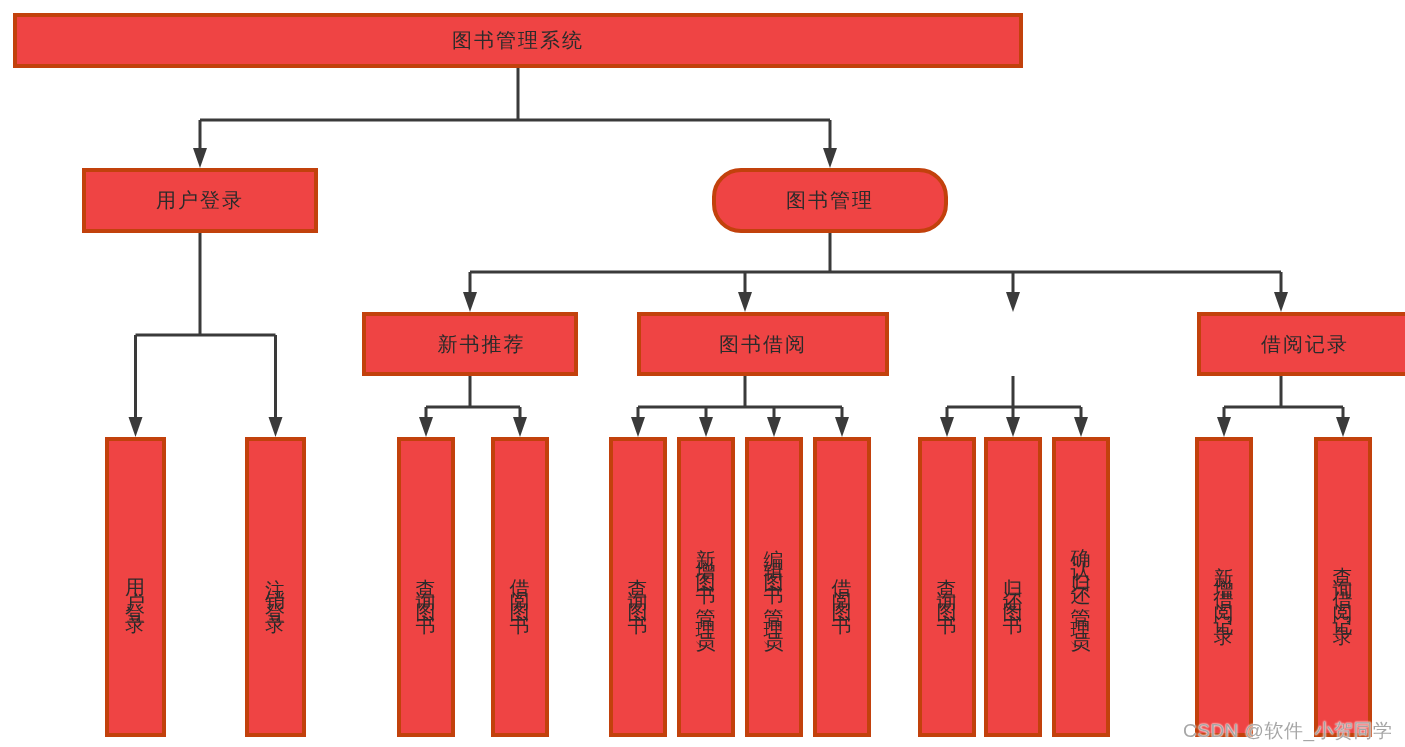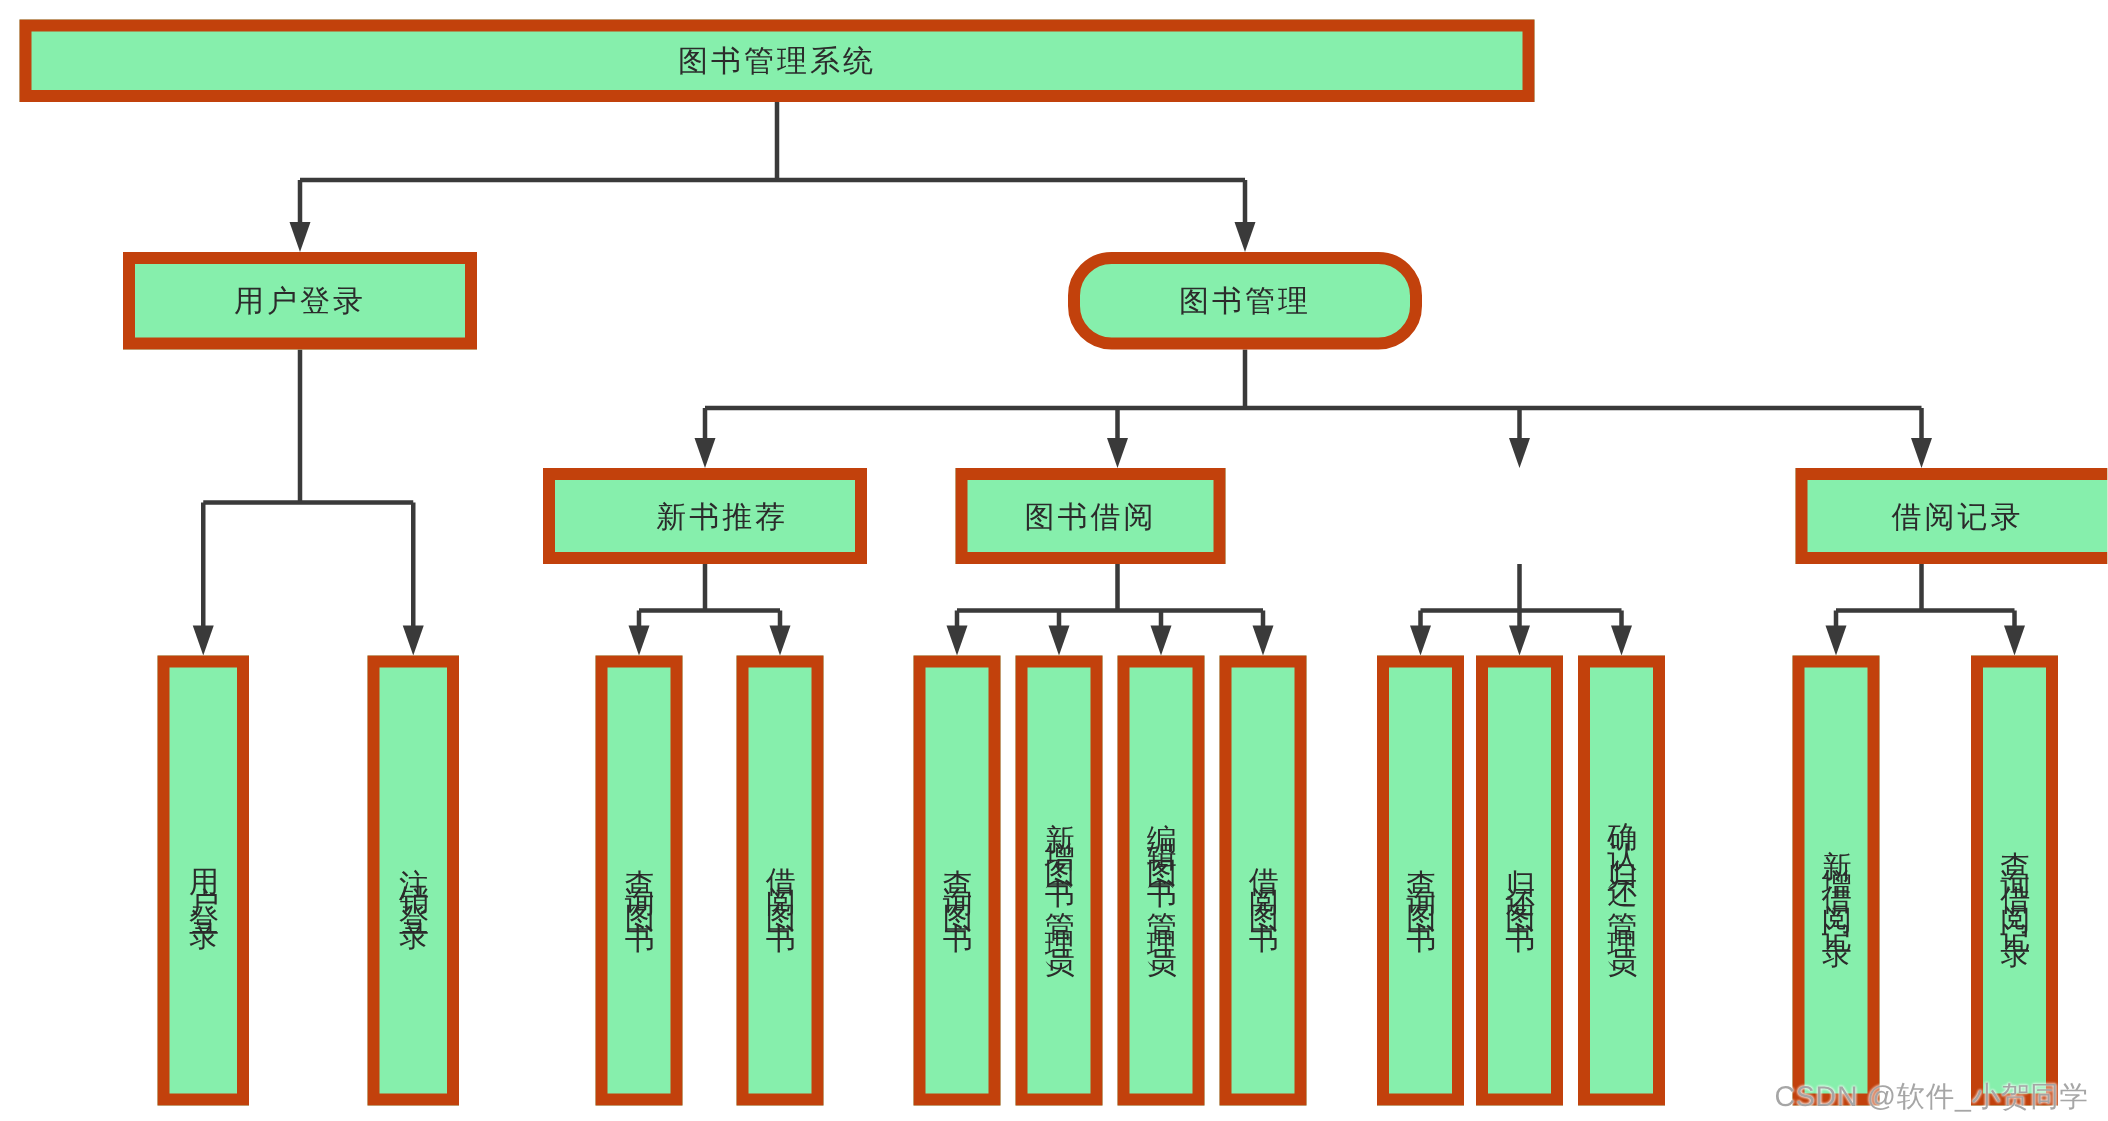--- a/index.html
+++ b/index.html
@@ -17,22 +17,22 @@
   }
   .connectors {
     position: absolute;
     left: 0;
     top: 0;
     z-index: 0;
   }
   .box {
     position: absolute;
     box-sizing: border-box;
-    border: 8px solid #c2410c;
-    background: #86efac;
+    border: 4px solid #c2410c;
+    background: #ef4444;
     color: #2b2b2b;
     display: flex;
     align-items: center;
     justify-content: center;
     z-index: 1;
     font-size: 20px;
   }
   .hbox {
     letter-spacing: 2px;
     text-align: center;
@@ -103,21 +103,21 @@
       <path d="M1343 437 L1336 417 H1350 Z"></path>
     </g>
   </svg>
 
   <div class="box hbox" style="left:13px; top:13px; width:1010px; height:55px;">图书管理系统</div>
 
   <div class="box hbox" style="left:82px; top:168px; width:236px; height:65px;">用户登录</div>
   <div class="box hbox" style="left:712px; top:168px; width:236px; height:65px;border-radius:29px;">图书管理</div>
 
   <div class="box hbox" style="left:362px; top:312px; width:216px; height:64px;padding-left:23px;">新书推荐</div>
-  <div class="box hbox" style="left:637px; top:312px; width:180px; height:64px;">图书借阅</div>
+  <div class="box hbox" style="left:637px; top:312px; width:252px; height:64px;">图书借阅</div>
   <div class="box hbox" style="left:1173px; top:312px; width:216px; height:64px;margin-left:24px;">借阅记录</div>
 
   <div class="box vbox" style="left:105px; top:437px; width:61px; height:300px;">用户登录</div>
   <div class="box vbox" style="left:245px; top:437px; width:61px; height:300px;">注销登录</div>
 
   <div class="box vbox" style="left:397px; top:437px; width:58px; height:300px;">查询图书</div>
   <div class="box vbox" style="left:491px; top:437px; width:58px; height:300px;">借阅图书</div>
 
   <div class="box vbox" style="left:609px; top:437px; width:58px; height:300px;">查询图书</div>
   <div class="box vbox" style="left:677px; top:437px; width:58px; height:300px;">新增图书（管理员）</div>

